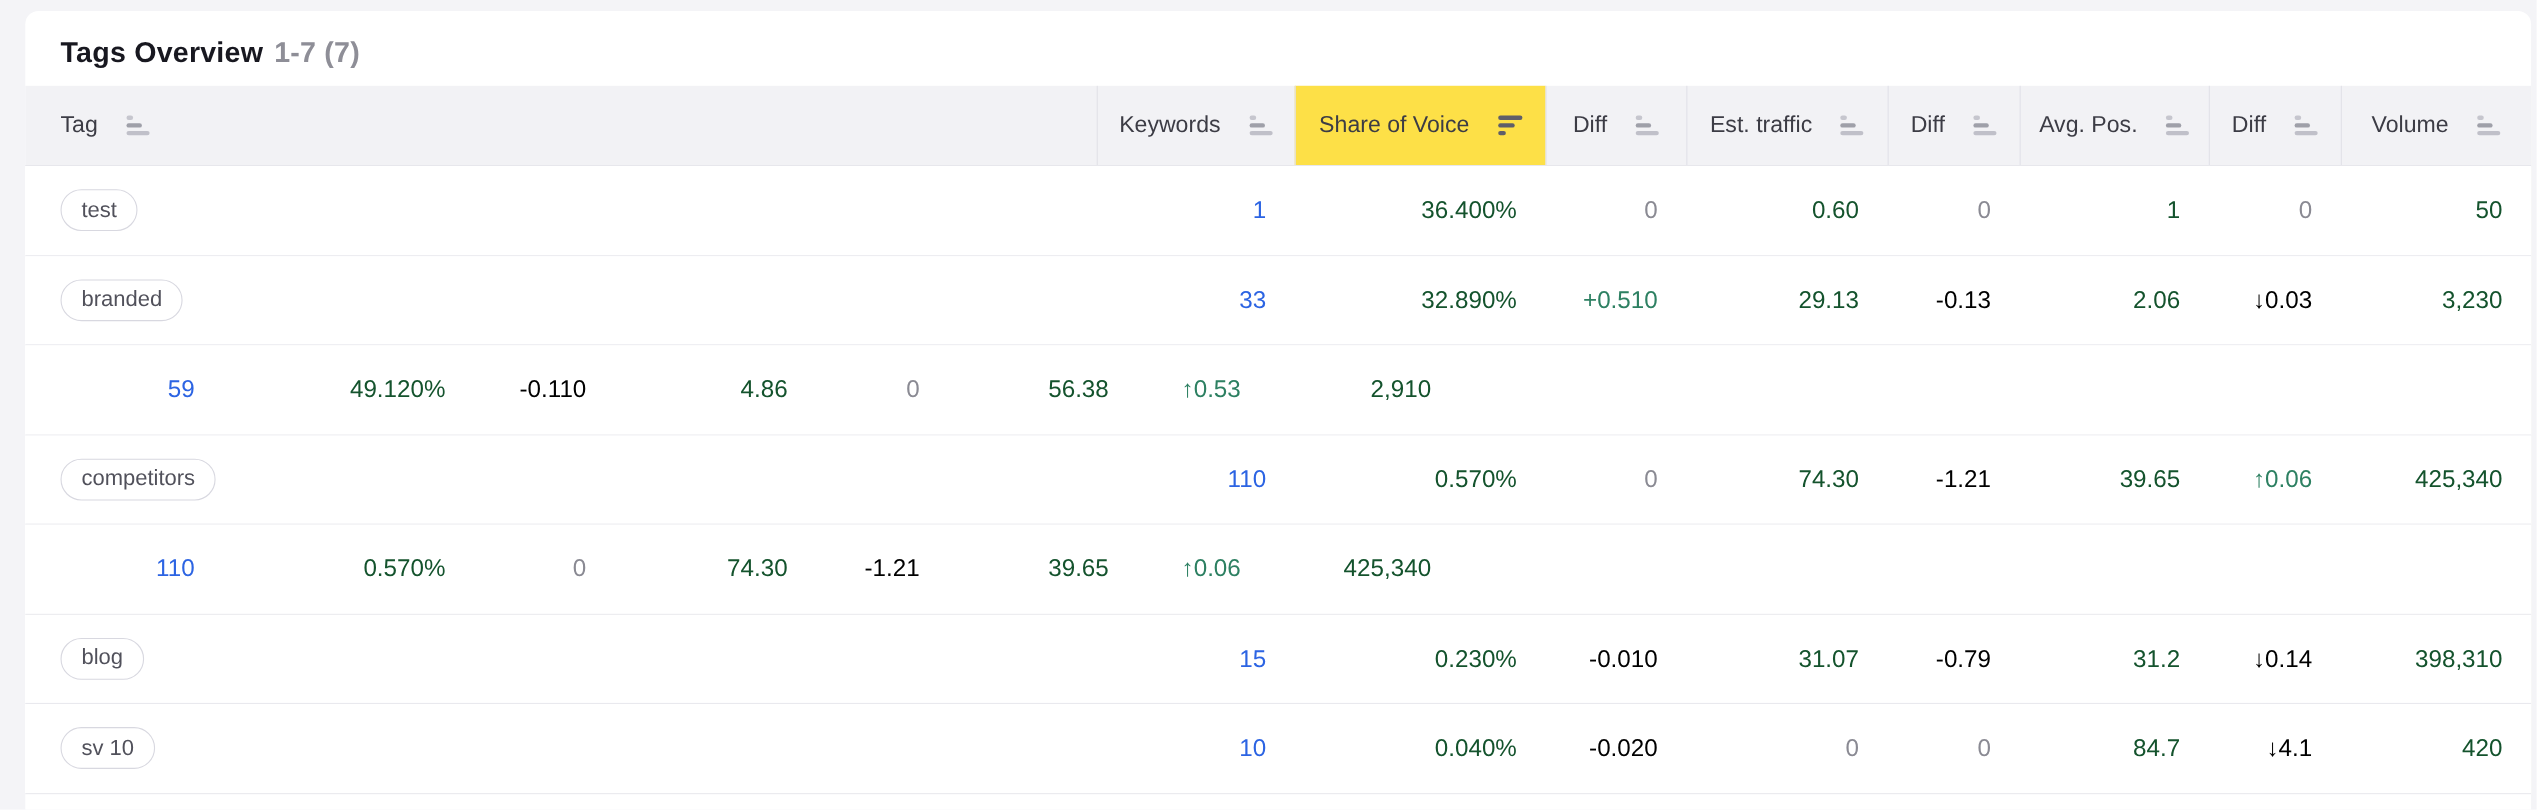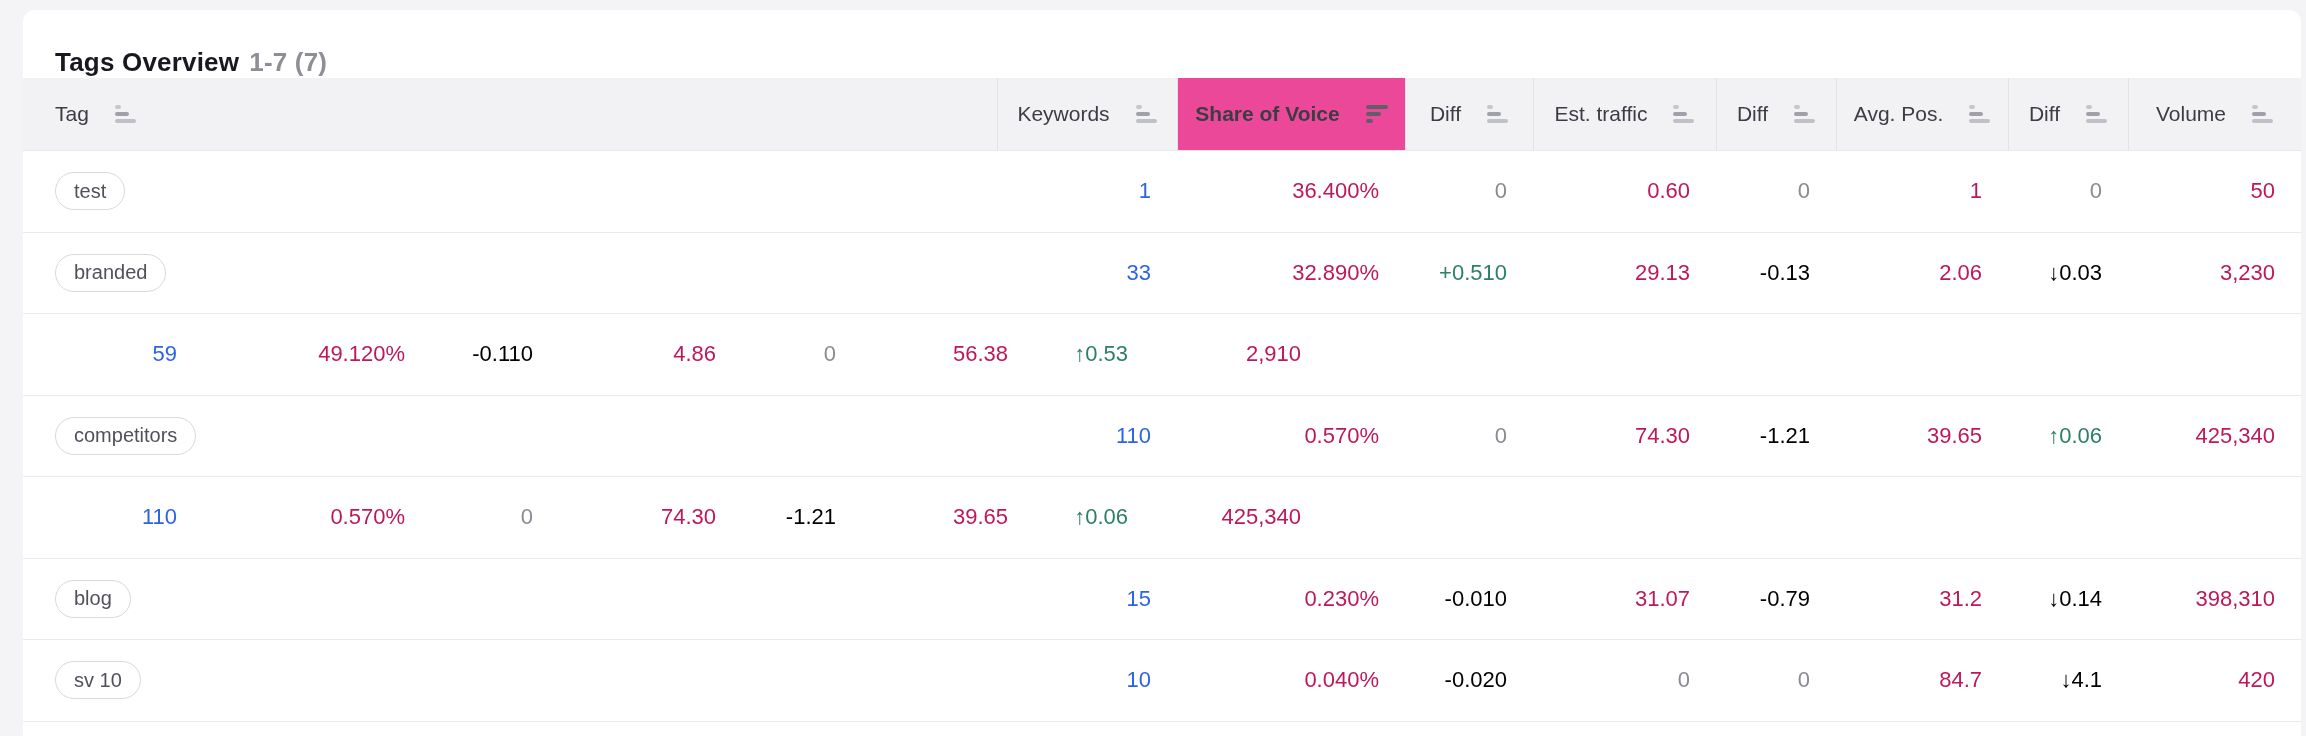--- a/index.html
+++ b/index.html
@@ -12,21 +12,21 @@
   .card {
     position: absolute;
     left: 23px; top: 10px;
     width: 2278px; height: 760px;
     background: #ffffff;
     border-radius: 12px 12px 0 0;
   }
   .card-header {
     height: 68px;
     display: flex;
-    align-items: flex-end;
+    align-items: center;
     padding: 6px 32px 0 32px;
   }
   .title { font-size: 26px; font-weight: 700; color: #181820; letter-spacing: 0.2px; }
   .title-range { color: #8e8e97; margin-left: 10px; }
 
   .table { width: 2278px; }
   .header-row {
     display: flex;
     height: 73px;
     background: #f2f2f5;
@@ -42,21 +42,21 @@
     font-size: 21px;
     color: #3c3c45;
     cursor: pointer;
     border-left: 1px solid #e2e2e8;
   }
   .th.col-tag {
     justify-content: flex-start;
     padding-left: 32px;
     border-left: none;
   }
-  .th.sorted { background: #ec4899; font-weight: bold; }
+  .th.sorted { background: #fde047; }
 
   .sort-icon {
     display: inline-flex;
     flex-direction: column;
     align-items: flex-start;
     gap: 3px;
     width: 22px;
   }
   .sort-icon i { display: block; height: 4px; border-radius: 2px; }
   .sort-icon.inactive i:nth-child(1) { width: 6px;  background: #c6c6ce; }
@@ -94,21 +94,21 @@
     height: 38px;
     padding: 0 18px;
     border: 1px solid #d8d8e0;
     border-radius: 19px;
     color: #51515b;
     font-size: 20px;
     cursor: pointer;
     background: #fff;
   }
 
-  .tone-dark    { color: #be185d; }
+  .tone-dark    { color: #14532d; }
   .tone-neutral { color: #8a8a93; }
   .tone-up      { color: #2d8062; }
   .tone-down    { color: #000000; }
   .link { color: #2c64e3; cursor: pointer; }
 </style>
 </head>
 <body>
 
 <div class="page">
   <section class="card">

